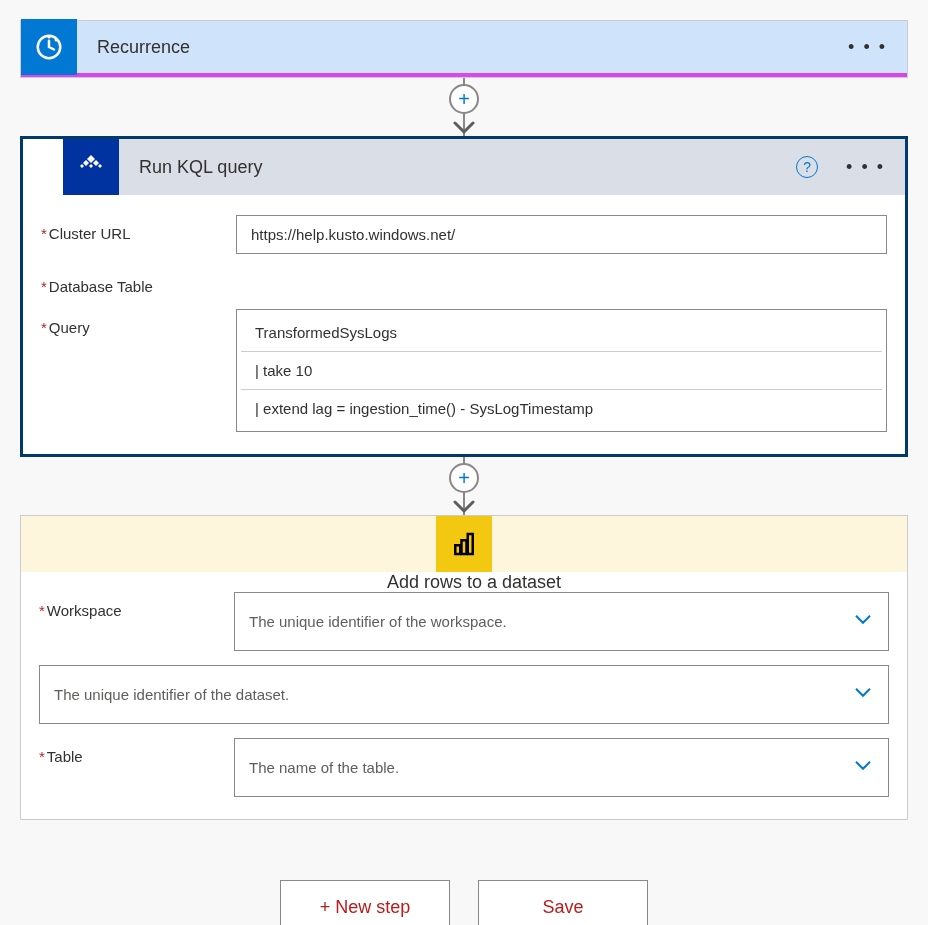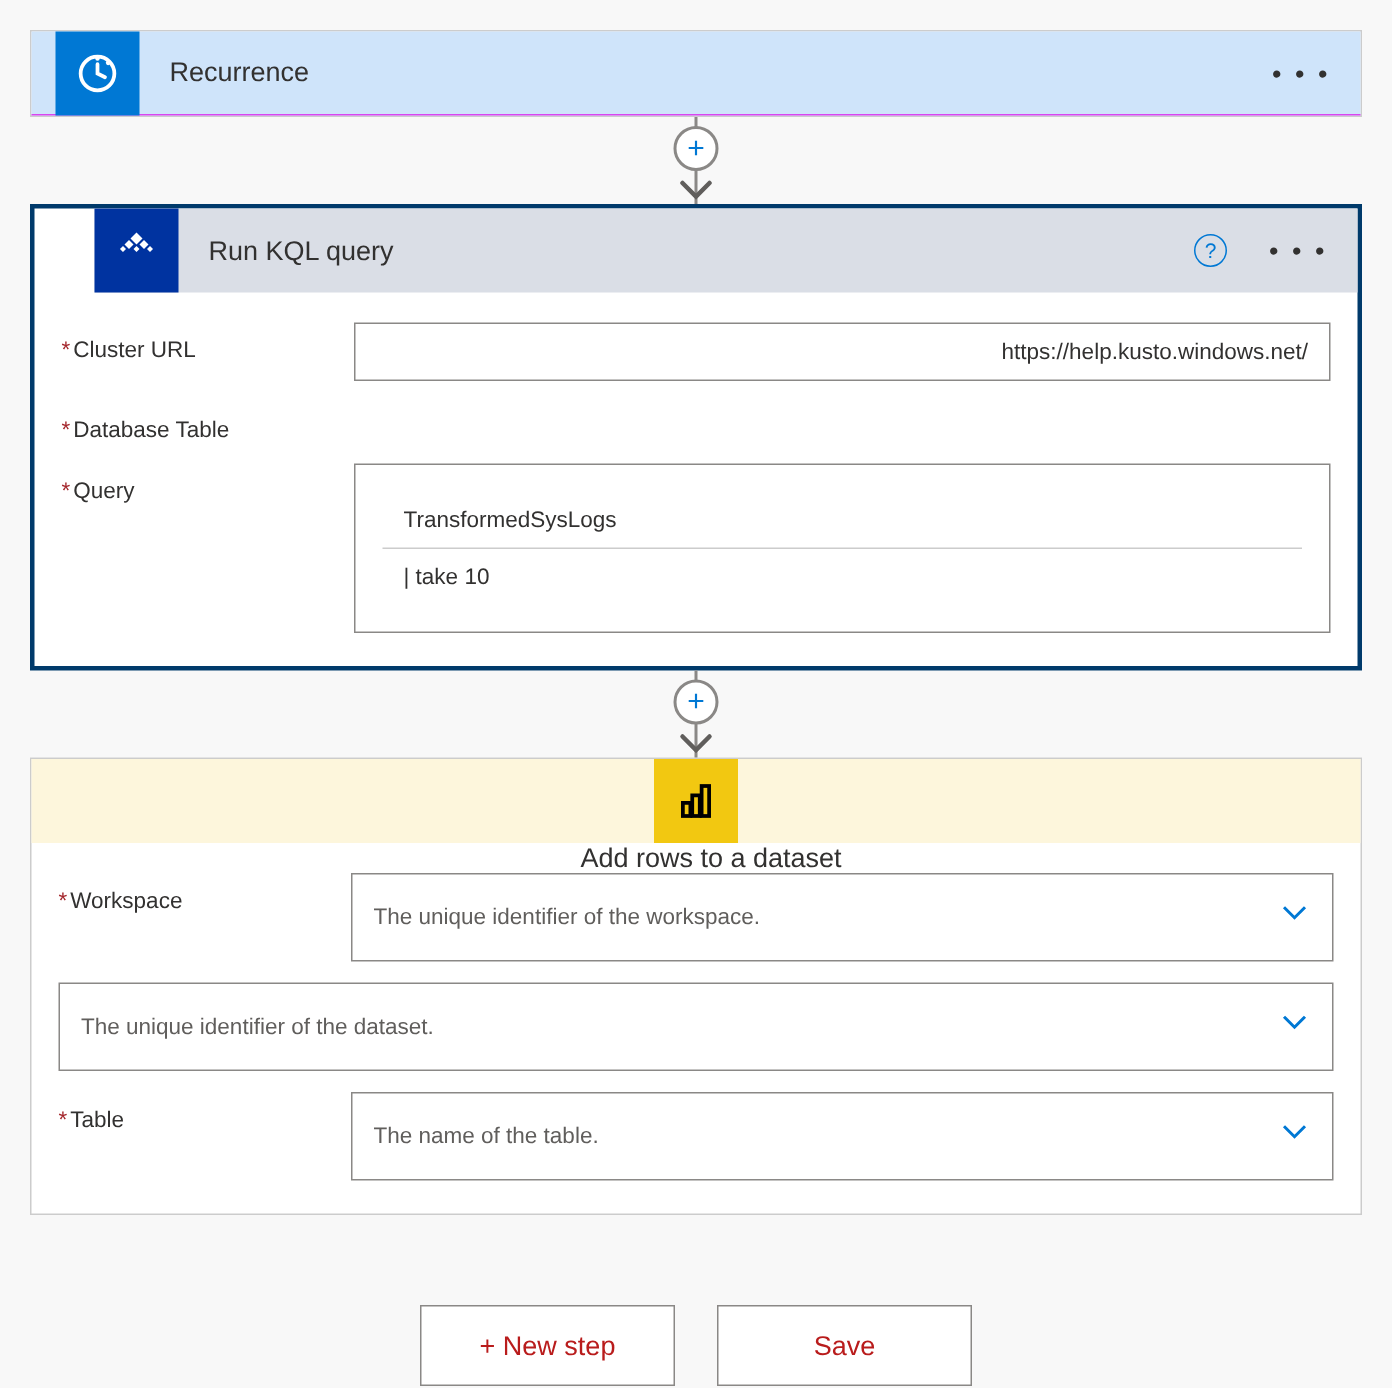--- a/index.html
+++ b/index.html
@@ -58,21 +58,21 @@
   }
   .more-icon {
     padding: 0 20px 0 8px;
     font-size: 18px;
     color: #323130;
     letter-spacing: 2px;
     cursor: pointer;
     user-select: none;
     line-height: 1;
   }
-  .hdr-recurrence { background: #cfe4fa; border-bottom: 1px solid #d946ef; padding-left: 16px; }
+  .hdr-recurrence { background: #cfe4fa; border-bottom: 4px solid #d946ef; }
   .hdr-kql { background: #dadee6; margin-left: 40px; }
   .hdr-powerbi { background:#fdf6dc;flex-direction:column; }
   .card-body {
     padding: 14px 18px 22px 18px;
   }
   .field-row {
     display: flex;
     align-items: flex-start;
     margin-top: 14px;
   }
@@ -87,30 +87,29 @@
   .req { color: #a4262c; margin-right: 2px; }
   .field-input {
     flex: 1;
     border: 1px solid #8a8886;
     background: #fff;
     font-family: inherit;
     font-size: 15px;
     color: #323130;
     padding: 10px 14px;
     outline: none;
-    text-align: right;
   }
   .field-textarea {
     flex: 1;
     border: 1px solid #8a8886;
     background: #fff;
     font-family: inherit;
     font-size: 15px;
     color: #323130;
-    padding: 18px;
+    padding: 4px;
   }
   .field-textarea .line {
     padding: 10px 14px;
     border-top: 1px solid #ccc;
   }
   .field-textarea .line:first-child { border-top: none; }
   .field-select {
     flex: 1;
     border: 1px solid #8a8886;
     background: #fff;
@@ -234,20 +233,21 @@
       <input class="field-input" type="text" value="https://help.kusto.windows.net/" style="">
     </div>
     <div class="field-row">
       <div class="field-label"><span class="req">*</span><span>Database Table</span></div>
     </div>
     <div class="field-row">
       <div class="field-label"><span class="req">*</span><span>Query</span></div>
       <div class="field-textarea">
         <div class="line">TransformedSysLogs</div>
         <div class="line">| take 10</div>
+        <div class="line">| extend lag = ingestion_time() - SysLogTimestamp</div>
       </div>
     </div>
   </div>
 </div>
 
 <div class="connector">
   <div class="vline"></div>
   <div class="plus-btn">+</div>
   <div class="arrowhead">
     <svg viewBox="0 0 22 14">

